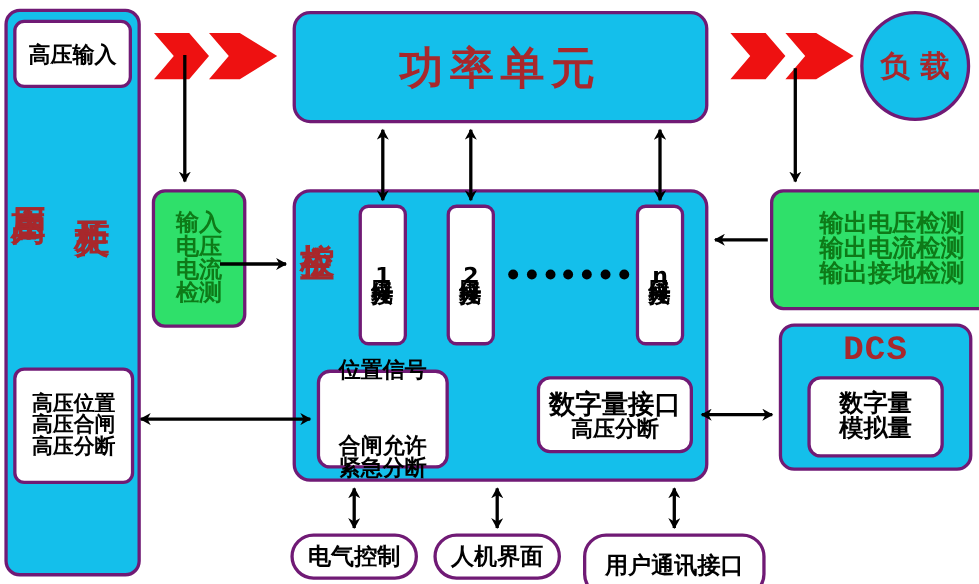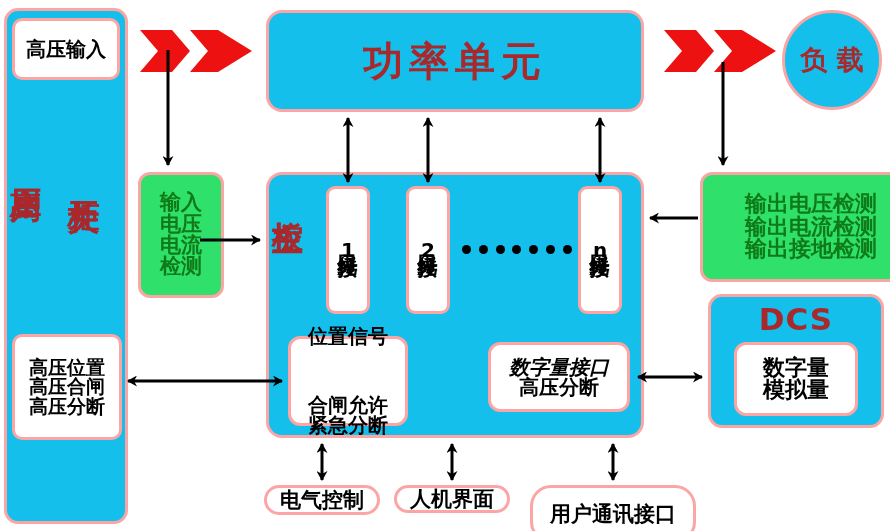--- a/index.html
+++ b/index.html
@@ -2,21 +2,21 @@
 <html><head>
 <meta charset="utf-8">
 <style>
   html,body{margin:0;padding:0;background:#ffffff;}
   body{width:890px;height:531px;position:relative;overflow:hidden;
        font-family:"DejaVu Sans","Liberation Sans",sans-serif;}
   #stage{position:absolute;left:0;top:0;width:890px;height:531px;}
 
   .box{position:absolute;box-sizing:border-box;display:flex;
        align-items:center;justify-content:center;text-align:center;
-       border:3px solid #fca5a5;}
+       border:3px solid #701a75;}
   .cyan{background:#14BFEB;}
   .green{background:#2FE06A;}
   .white{background:#FFFFFF;}
 
   .redtxt{color:#A8282C;font-weight:bold;}
   .grntxt{color:#0E7A18;font-weight:bold;}
   .blktxt{color:#000000;font-weight:bold;}
 
   .vtxt{writing-mode:vertical-rl;text-orientation:upright;line-height:1.0;}
   .stack{display:flex;flex-direction:column;align-items:center;justify-content:center;line-height:1.02;}
@@ -95,43 +95,43 @@
     <i style="width:9px;height:9px;border-radius:50%;background:#000;display:block;"></i>
   </div>
 
   <div class="box white stack" style="left:288px;top:336px;width:120px;height:90px;border-radius:12px;text-align:right;">
     <span class="blktxt" style="font-size:20px;">位置信号</span>
     <span class="blktxt" style="font-size:20px;margin-top:48px;">合闸允许</span>
     <span class="blktxt" style="font-size:20px;">紧急分断</span>
   </div>
 
   <div class="box white stack" style="left:488px;top:342px;width:142px;height:70px;border-radius:12px;">
-    <span class="blktxt" style="font-size:20px;font-style:italic;">数字量接口</span>
+    <span class="blktxt" style="font-size:24px;">数字量接口</span>
     <span class="blktxt" style="font-size:20px;">高压分断</span>
   </div>
 
   <div class="box green stack" style="left:700px;top:172px;width:222px;height:110px;border-radius:12px;">
     <span class="grntxt" style="font-size:22px;">输出电压检测</span>
     <span class="grntxt" style="font-size:22px;">输出电流检测</span>
     <span class="grntxt" style="font-size:22px;">输出接地检测</span>
   </div>
 
   <div class="box cyan" style="left:708px;top:294px;width:176px;height:134px;border-radius:14px;
               align-items:flex-start;padding-top:4px;">
-    <span class="redtxt" style="font-size:31px;letter-spacing:1px;">DCS</span>
+    <span class="redtxt" style="font-size:31px;letter-spacing:1px;font-family:Liberation Mono, monospace;">DCS</span>
   </div>
   <div class="box white stack" style="left:734px;top:342px;width:124px;height:74px;border-radius:12px;">
     <span class="blktxt" style="font-size:22px;">数字量</span>
     <span class="blktxt" style="font-size:22px;">模拟量</span>
   </div>
 
-  <div class="box white" style="left:264px;top:485px;width:116px;height:30px;border-radius:21px;">
+  <div class="box white" style="left:264px;top:485px;width:116px;height:42px;border-radius:21px;">
     <span class="blktxt" style="font-size:21px;">电气控制</span>
   </div>
-  <div class="box white" style="left:394px;top:485px;width:116px;height:28px;border-radius:21px;">
+  <div class="box white" style="left:394px;top:485px;width:116px;height:42px;border-radius:21px;">
     <span class="blktxt" style="font-size:21px;">人机界面</span>
   </div>
   <div class="box white" style="left:530px;top:485px;width:166px;height:58px;border-radius:21px;">
     <span class="blktxt" style="font-size:21px;">用户通讯接口</span>
   </div>
 
   <svg class="ov" viewBox="0 0 890 531">
     <defs>
       <marker id="ah" markerWidth="11" markerHeight="11" refX="9" refY="5.5" orient="auto" markerUnits="userSpaceOnUse">
         <path d="M0,0 L10,5.5 L0,11 L3,5.5 Z" fill="#000"></path>

